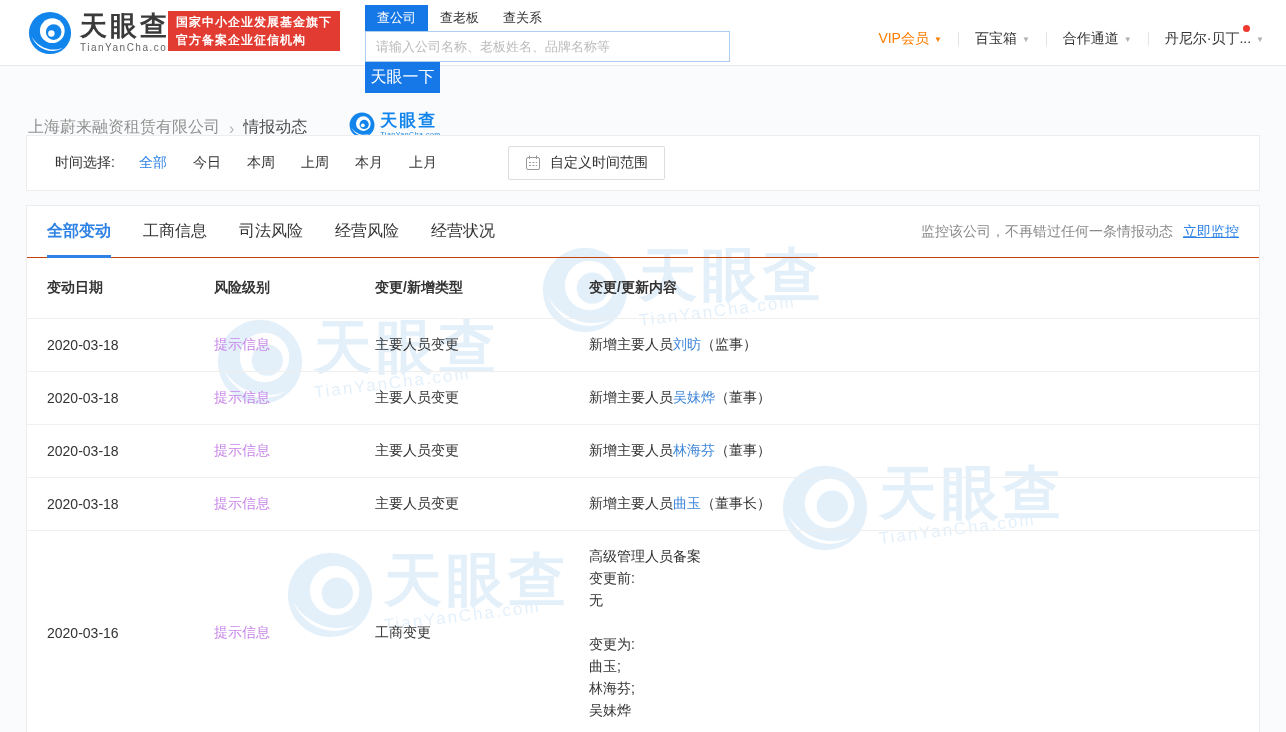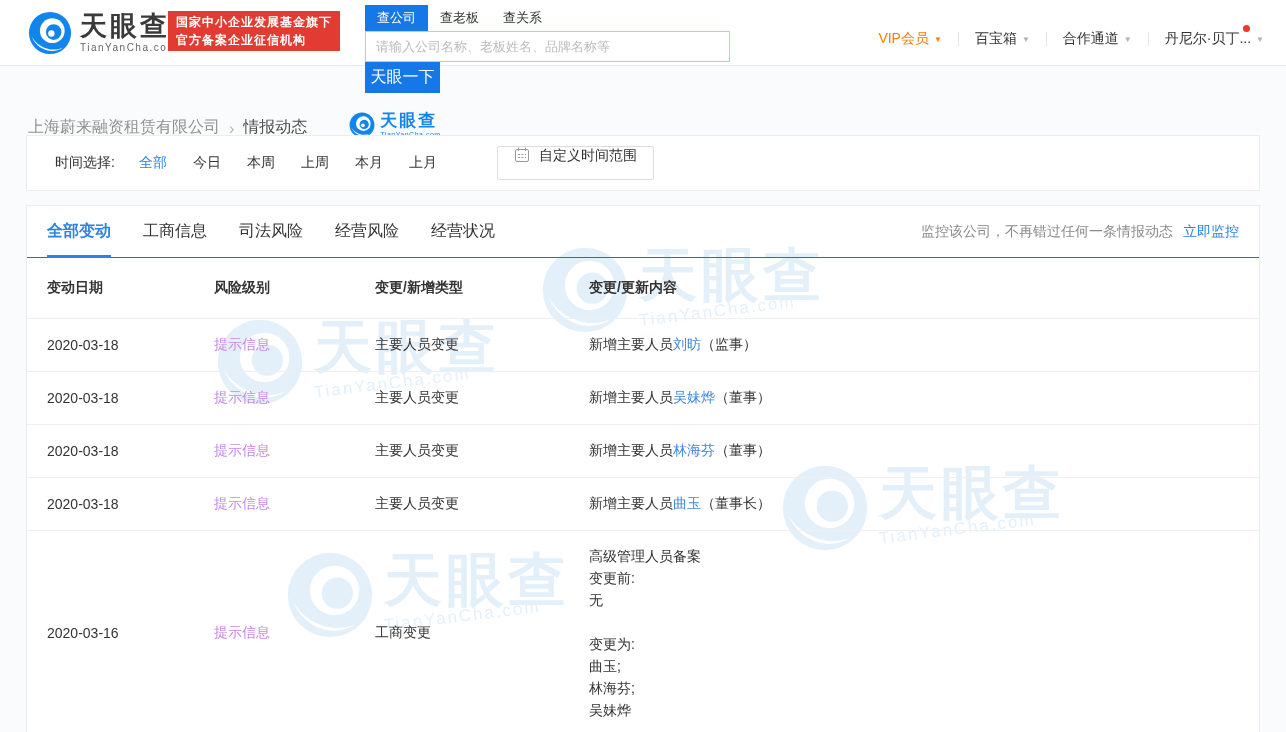--- a/index.html
+++ b/index.html
@@ -46,43 +46,43 @@
   .bc-logo-name { font-size:17px; font-weight:bold; color:#1285ec; letter-spacing:2px; line-height:1; }
   .bc-logo-dom { font-size:7px; color:#1285ec; letter-spacing:0.5px; margin-top:2px; }
 
   
   .time-card { position:absolute; left:26px; top:135px; width:1234px; height:56px;
                background:#fff; border:1px solid #ededed; display:flex; align-items:center;
                padding-left:28px; z-index:2; }
   .tf-label { font-size:14px; color:#333; margin-right:24px; }
   .tf-opt { font-size:14px; color:#333; margin-right:26px; cursor:pointer; }
   .tf-opt.active { color:#2e82e5; }
-  .tf-custom { margin-left:34px; height:34px; border:1px solid #ddd; border-radius:2px;
-               display:flex; align-items:flex-start; gap:9px; padding:0 16px; font-size:14px;
+  .tf-custom { margin-left:45px; height:34px; border:1px solid #ddd; border-radius:2px;
+               display:flex; align-items:center; gap:9px; padding:0 16px; font-size:14px;
                color:#333; cursor:pointer; background:#fff; }
 
   
   .main-card { position:absolute; left:26px; top:205px; width:1234px; height:527px;
                background:#fff; border:1px solid #ededed; border-bottom:none; overflow:hidden; }
   .wm { position:absolute; display:flex; align-items:flex-start; gap:10px;
         color:#2e8fe0; opacity:0.13; pointer-events:none; z-index:0; }
   .wm .swirl { width:88px; height:88px; }
   .wm-txt { line-height:1; }
   .wm-name { font-size:58px; font-weight:bold; letter-spacing:4px; }
   .wm-dom { font-size:17px; letter-spacing:2px; margin-top:8px; transform:rotate(-7deg);
             transform-origin:left; }
   .tabs-row { position:relative; z-index:1; height:52px; border-bottom:1px solid #c2410c;
               display:flex; align-items:center; padding:0 20px; }
   .tab { position:relative; height:100%; display:flex; align-items:center; font-size:16px;
          color:#333; margin-right:32px; cursor:pointer; }
   .tab.active { color:#2e82e5; font-weight:bold; }
   .tab.active::after { content:""; position:absolute; left:0; right:0; bottom:-1px;
                        height:3px; background:#2e82e5; }
   .monitor { margin-left:auto; font-size:14px; color:#8a8a8a; display:flex; align-items:center; }
-  .monitor-link { color:#2e82e5; margin-left:10px; cursor:pointer; }
+  .monitor-link { color:#2e82e5; margin-left:10px; cursor:pointer;text-decoration:underline; }
 
   .trow { position:relative; z-index:1; display:grid; grid-template-columns:167px 161px 214px 1fr;
           padding:0 20px; align-items:center; }
   .thead-row { height:61px; border-bottom:1px solid #efefef; font-weight:bold; font-size:14px; }
   .data-row { height:53px; border-bottom:1px solid #efefef; font-size:14px; }
   .data-row.tall { height:204px; border-bottom:none; }
   .cell-risk { color:#c885e9; cursor:pointer; }
   .cell-content a, .ct-link { color:#3f87d9; text-decoration:none; cursor:pointer;font-family:Liberation Mono, monospace; }
   .content-lines { padding:13px 0; }
   .content-line { line-height:22px; min-height:22px; font-size:14px; color:#333; }

